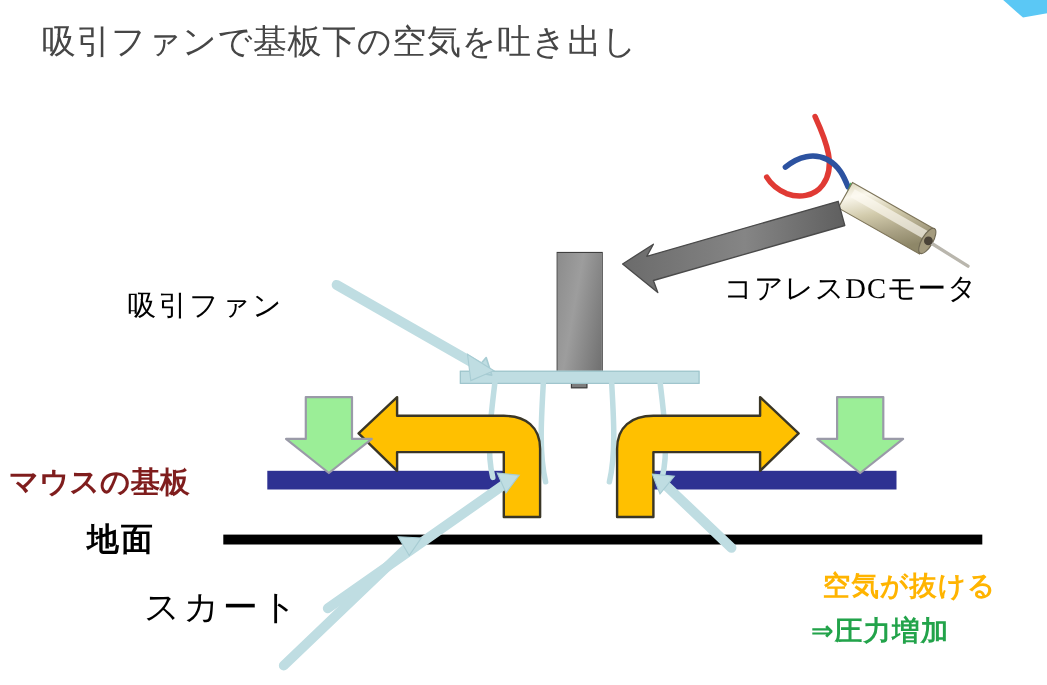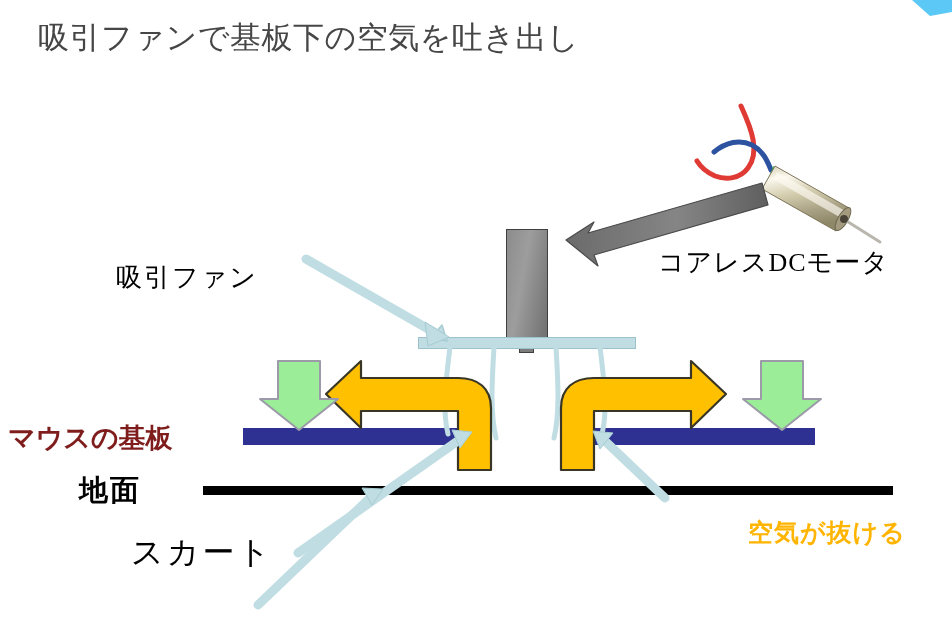--- a/index.html
+++ b/index.html
@@ -270,14 +270,15 @@
 
   <div id="label-board" class="abs">マウスの基板</div>
 
   <div id="label-ground" class="abs">地面</div>
 
   <div id="label-skirt" class="abs label-serif">スカート</div>
 
 
   <div id="label-escape" class="abs">空気が抜ける</div>
 
+  <div id="label-pressure" class="abs">⇒圧力増加</div>
 
 </div>
 
 </body></html>

